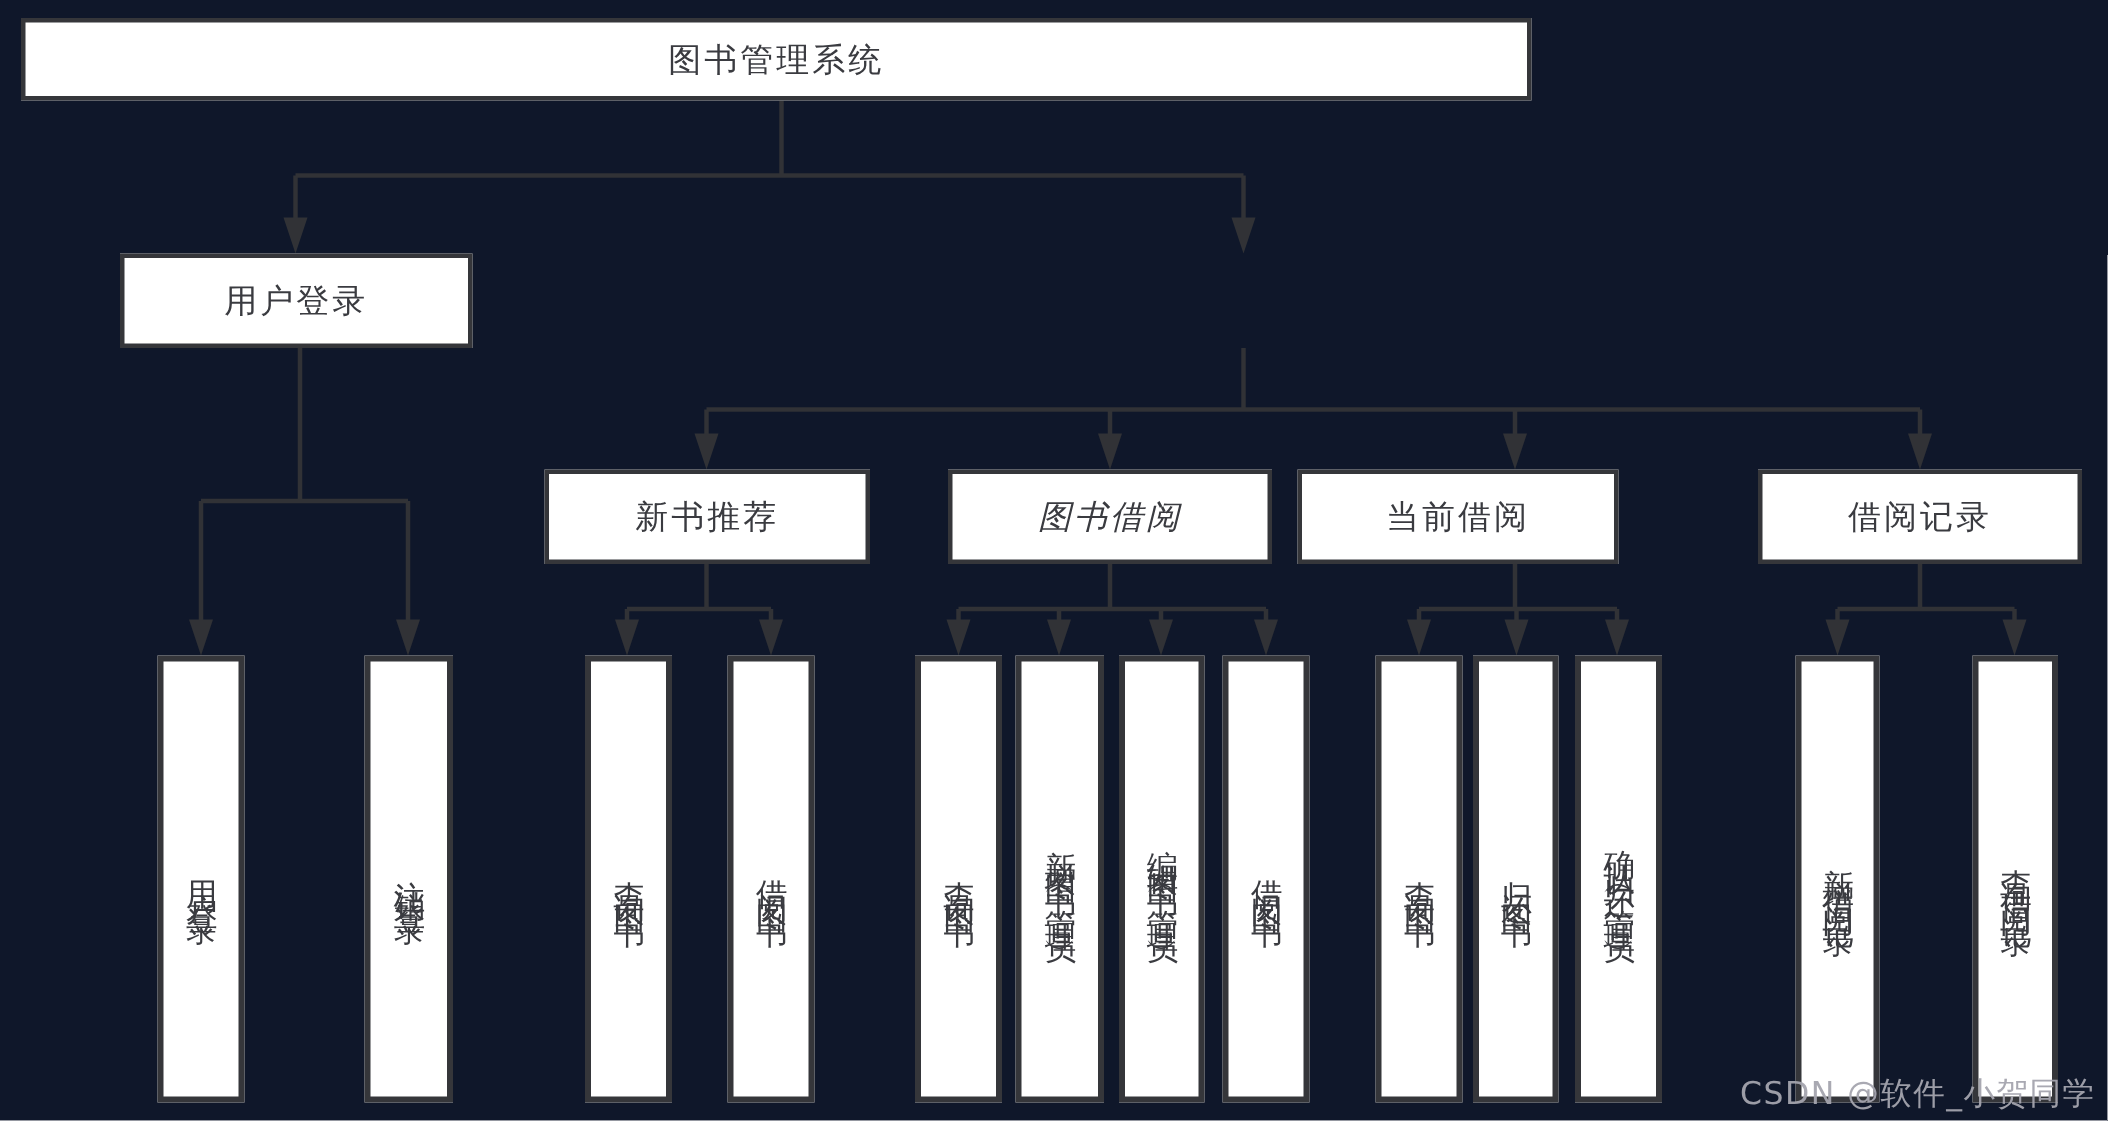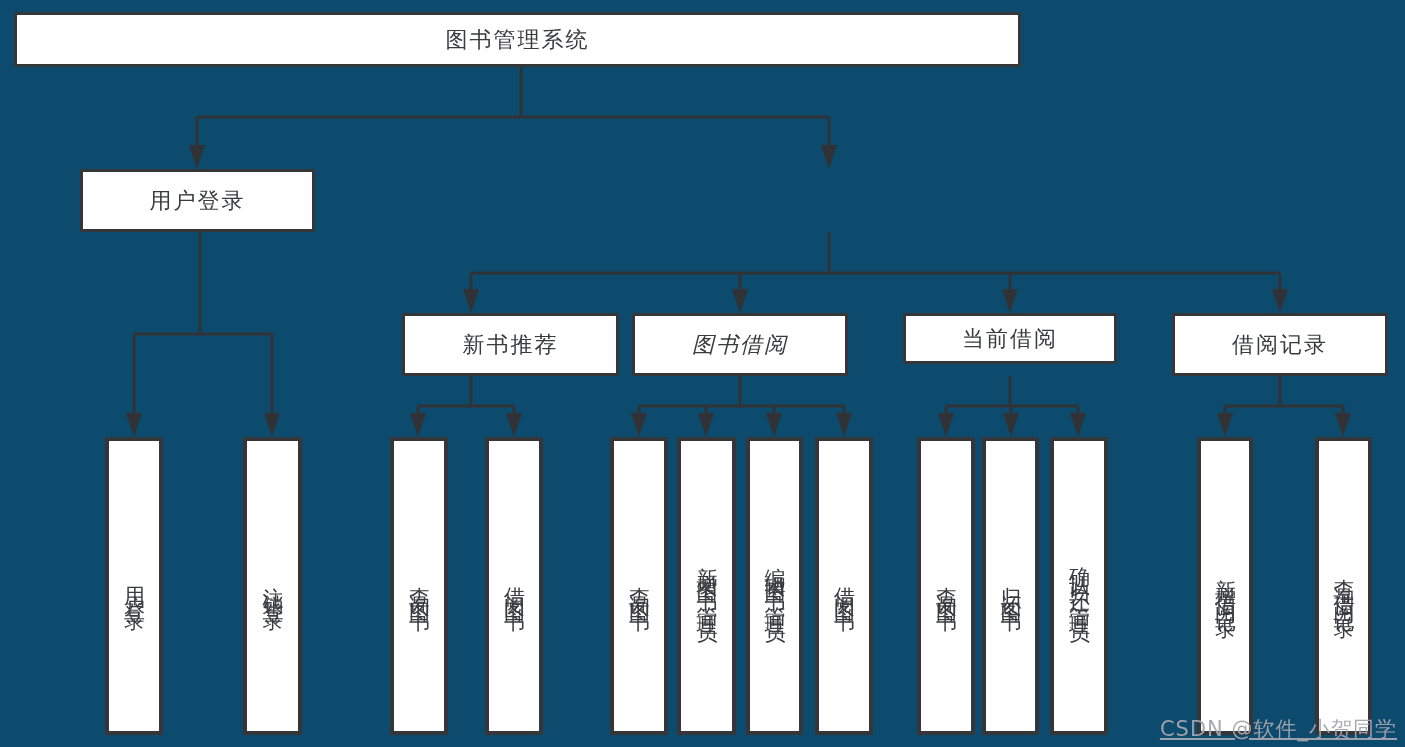--- a/index.html
+++ b/index.html
@@ -1,37 +1,36 @@
 <!DOCTYPE html>
 <html><head>
 <meta charset="utf-8">
 <style>
   html,body { margin:0; padding:0; background:#ffffff; }
   .canvas {
-    position:relative; width:1405px; height:747px; background:#0c4a6e;
+    position:relative; width:1405px; height:747px; background:#0f172a;
     font-family:"DejaVu Sans","Liberation Sans",sans-serif;
     overflow:hidden;
   }
   .connectors { position:absolute; left:0; top:0; width:1405px; height:747px; }
   .box {
     position:absolute; box-sizing:border-box; background:#ffffff;
     border:3px solid #35363a; color:#3a3b40;
     display:flex; align-items:center; justify-content:center;
   }
   .hlabel { font-size:22px; letter-spacing:2px; white-space:nowrap; }
   .leaf { top:437px; height:298px; border-width:4px; }
   .vlabel {
     writing-mode:vertical-rl; text-orientation:mixed;
     font-size:21px; line-height:1; letter-spacing:8px; white-space:nowrap;
   }
   .watermark {
     position:absolute; right:8px; bottom:4px;
     font-size:21px; color:rgba(164,164,174,0.95); letter-spacing:1px;
     white-space:nowrap;
-    text-decoration:underline;
   }
 </style>
 </head>
 <body>
 
 <div class="canvas">
 
   <svg class="connectors" viewBox="0 0 1405 747" xmlns="http://www.w3.org/2000/svg">
     <g stroke="#313236" stroke-width="3" fill="none">
 
@@ -76,27 +75,27 @@
   </svg>
 
   <div class="box" style="left:14px; top:12px; width:1007px; height:55px;">
     <span class="hlabel">图书管理系统</span>
   </div>
 
   <div class="box" style="left:80px; top:169px; width:235px; height:63px;">
     <span class="hlabel">用户登录</span>
   </div>
 
-  <div class="box" style="left:363px; top:313px; width:217px; height:63px;margin-left:39px;">
+  <div class="box" style="left:363px; top:313px; width:217px; height:63px;">
     <span class="hlabel">新书推荐</span>
   </div>
   <div class="box" style="left:632px; top:313px; width:216px; height:63px;font-style:italic;">
     <span class="hlabel">图书借阅</span>
   </div>
-  <div class="box" style="left:903px; top:313px; width:214px; height:51px;text-align:right;">
+  <div class="box" style="left:865px; top:313px; width:214px; height:63px;text-align:right;">
     <span class="hlabel">当前借阅</span>
   </div>
   <div class="box" style="left:1172px; top:313px; width:216px; height:63px;">
     <span class="hlabel">借阅记录</span>
   </div>
 
   <div class="box leaf" style="left:105px; width:58px;">
     <span class="vlabel">用户登录</span>
   </div>
   <div class="box leaf" style="left:243px; width:59px;">

